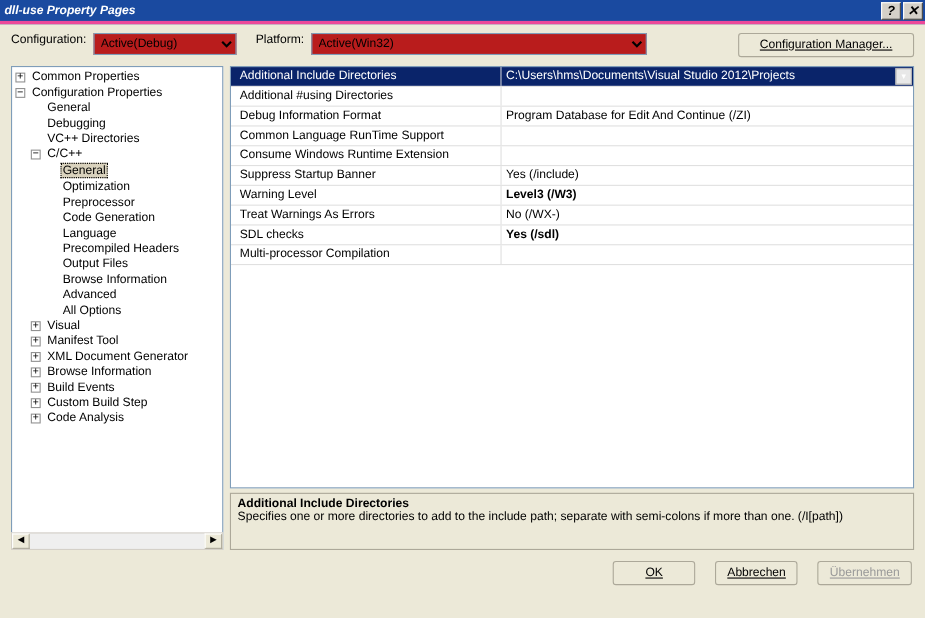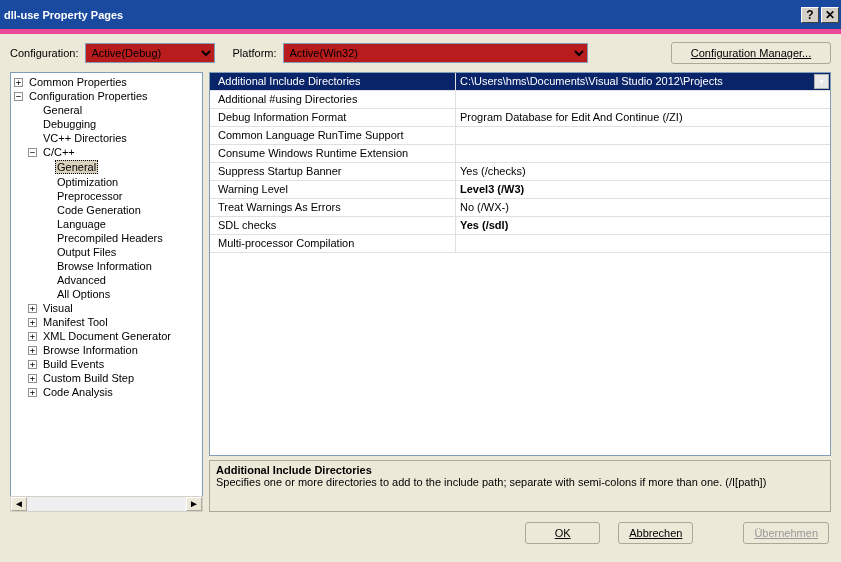--- a/index.html
+++ b/index.html
@@ -8,27 +8,28 @@
     font-family: Tahoma, "Segoe UI", sans-serif;
     font-size: 11px;
     background: #ece9d8;
     width: 841px;
     height: 562px;
     overflow: hidden;
   }
   .titlebar {
     background: linear-gradient(#2a6bca, #2a6bca 40%, #3b7cd8 70%, #2a6bca);
     background: #1a4aa0;
-    height: 34px;
+    height: 22px;
     display: flex;
     align-items: center;
     color: #fff;
     font-weight: bold;
     padding-left: 4px;
-    border-bottom: 5px solid #ec4899;
+    border-bottom: 3px solid #ec4899;
+    font-style: italic;
   }
   .titlebar-buttons {
     margin-left: auto;
     display: flex;
     gap: 2px;
     padding-right: 2px;
   }
   .titlebar-btn {
     width: 18px;
     height: 16px;
@@ -43,21 +44,20 @@
     font-size: 12px;
     font-weight: bold;
     cursor: pointer;
     color: #000;
   }
   .content {
     padding: 8px 10px;
   }
   .top-row {
     display: flex;
-    align-items: center;
     gap: 6px;
     margin-bottom: 8px;
   }
   .label { color: #000; }
   select {
     font-family: inherit;
     font-size: 11px;
     background: #b91c1c;
     border: 1px solid #7f9db9;
     height: 20px;
@@ -68,21 +68,21 @@
     border: 1px solid #aca899;
     border-radius: 3px;
     padding: 2px 10px;
     font-family: inherit;
     font-size: 11px;
     cursor: pointer;
     min-width: 75px;
     height: 22px;
     text-decoration: underline;
   }
-  .btn.disabled { color: #999; margin-left: 32px; }
+  .btn.disabled { color: #999; }
   .main-row {
     display: flex;
     gap: 6px;
   }
   .tree-panel {
     width: 193px;
     height: 440px;
     background: #fff;
     border: 1px solid #7f9db9;
     overflow: auto;
@@ -402,21 +402,21 @@
           <div class="grid-row">
             <div class="grid-key">Common Language RunTime Support</div>
             <div class="grid-val"></div>
           </div>
           <div class="grid-row">
             <div class="grid-key">Consume Windows Runtime Extension</div>
             <div class="grid-val"></div>
           </div>
           <div class="grid-row">
             <div class="grid-key">Suppress Startup Banner</div>
-            <div class="grid-val">Yes (/checks)</div>
+            <div class="grid-val">Yes (/include)</div>
           </div>
           <div class="grid-row">
             <div class="grid-key">Warning Level</div>
             <div class="grid-val bold">Level3 (/W3)</div>
           </div>
           <div class="grid-row">
             <div class="grid-key">Treat Warnings As Errors</div>
             <div class="grid-val">No (/WX-)</div>
           </div>
           <div class="grid-row">

